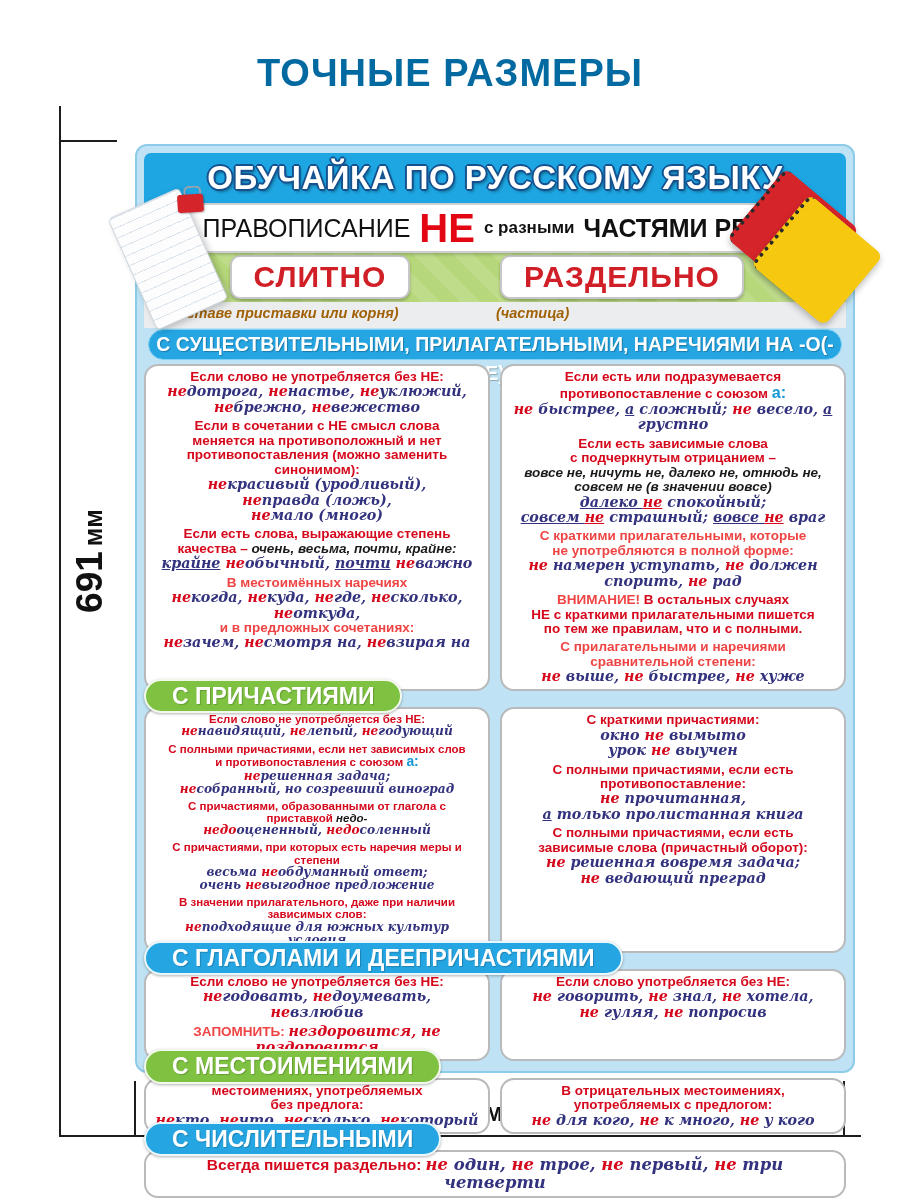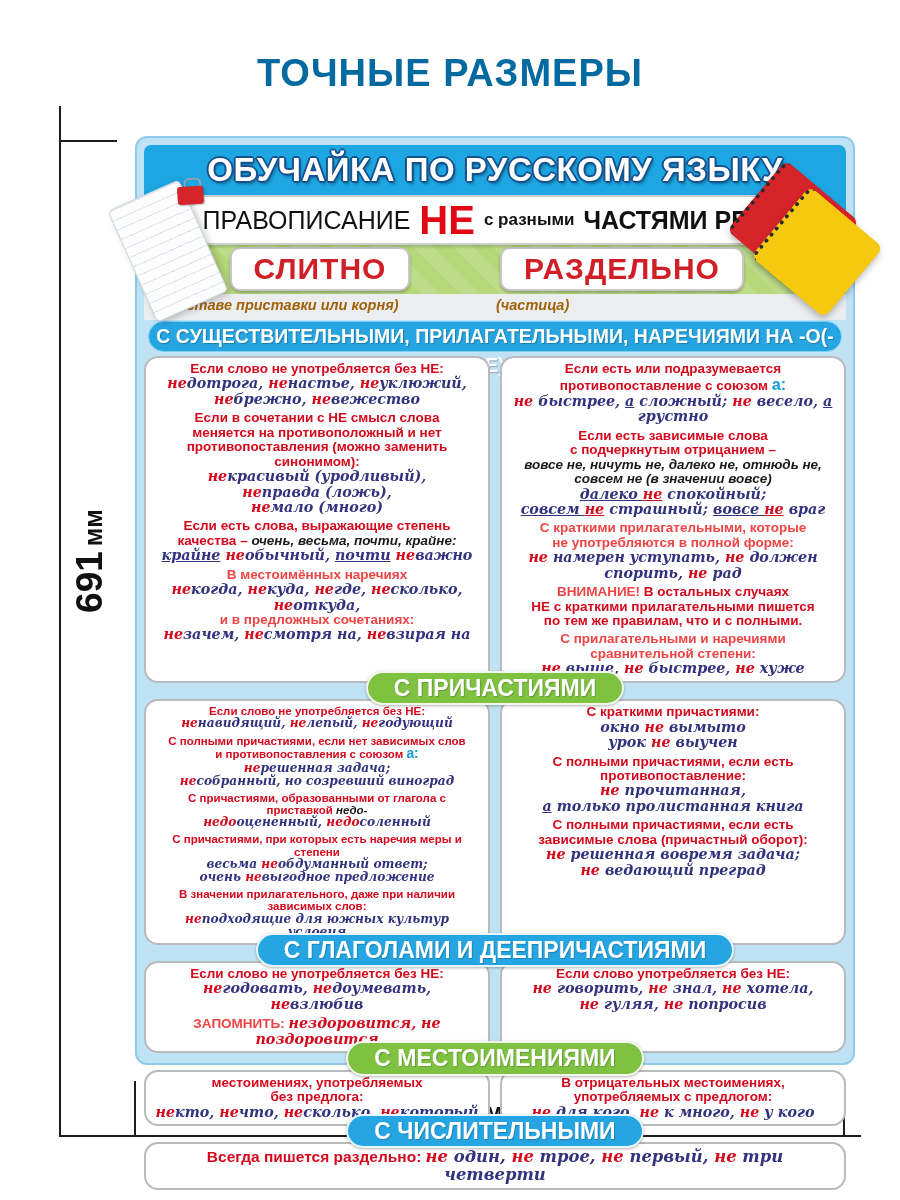--- a/index.html
+++ b/index.html
@@ -16,21 +16,21 @@
   .dim-h-tick-left{left:134px;top:1081px;width:2px;height:55px;}
   .dim-h-tick-right{left:843px;top:1081px;width:2px;height:55px;}
   .label-691{position:absolute;left:8px;top:540px;width:164px;text-align:center;
              transform:rotate(-90deg);font-weight:900;color:#111;white-space:nowrap;}
   .label-499{position:absolute;left:320px;top:1088px;width:300px;text-align:center;
              font-weight:900;color:#111;white-space:nowrap;}
   .dim-num{font-size:37px;}
   .dim-unit{font-size:25px;margin-left:5px;}
 
   
-  .poster{position:absolute;left:135px;top:136px;width:720px;height:929px;box-sizing:border-box;
+  .poster{position:absolute;left:135px;top:144px;width:720px;height:929px;box-sizing:border-box;
           background:#bfe3f4;border:2px solid #8ecbe9;border-radius:12px;padding:7px;}
   .p-header{position:relative;height:97px;background:#1da6e2;border-radius:7px 7px 0 0;}
   .p-title{padding-top:6px;text-align:center;color:#fff;font-weight:900;font-size:33px;letter-spacing:.5px;
            text-shadow:-2px 0 #15518f,2px 0 #15518f,0 -2px #15518f,0 2px #15518f,
                        -1px -1px #15518f,1px 1px #15518f,-1px 1px #15518f,1px -1px #15518f,
                        2px 3px 3px rgba(0,0,0,.35);}
   .p-subtitle{position:absolute;left:22px;right:26px;bottom:-3px;height:46px;background:#fff;
               border:2px solid #cdced0;border-radius:14px;display:flex;align-items:center;
               justify-content:center;gap:9px;box-shadow:0 2px 3px rgba(0,0,0,.18);z-index:2;}
   .sub-pre{font-size:25px;font-weight:400;color:#111;}
@@ -55,21 +55,21 @@
   .top-pill{margin:1px 4px 0;height:31px;line-height:29px;background:#25a5e2;border-radius:16px;
             color:#fff;font-weight:900;font-size:19.5px;text-align:center;border:1px solid #7fd0f2;
             text-shadow:1px 1px 1px rgba(0,0,0,.25);box-sizing:border-box;}
 
   
   .sections{margin-top:2px;}
   .row{display:flex;gap:10px;margin-top:6px;}
   .sections .row:first-child{margin-top:4px;}
   .box{flex:1;background:#fff;border:2px solid #b9babc;border-radius:14px;padding:4px 8px;
        text-align:center;box-sizing:border-box;}
-  .badge-wrap{text-align:center;margin:-12px 0;position:relative;z-index:3;line-height:0;}
+  .badge-wrap{margin:-12px 0;position:relative;z-index:3;line-height:0;}
   .badge{display:inline-block;padding:2px 26px;border-radius:22px;color:#fff;font-weight:900;
          font-size:23px;line-height:1.15;border:2px solid rgba(255,255,255,.9);
          box-shadow:0 1px 3px rgba(0,0,0,.3);text-shadow:1px 1px 1px rgba(0,0,0,.2);}
   .badge.green{background:#7fc241;}
   .badge.blue{background:#25a5e2;}
 
   .l-line{font-size:13.5px;line-height:1.07;}
   .l-line.gap{margin-top:4px;}
   .l-line.sm{font-size:11.5px;}
   .box.full .l-line{font-size:15.5px;}

